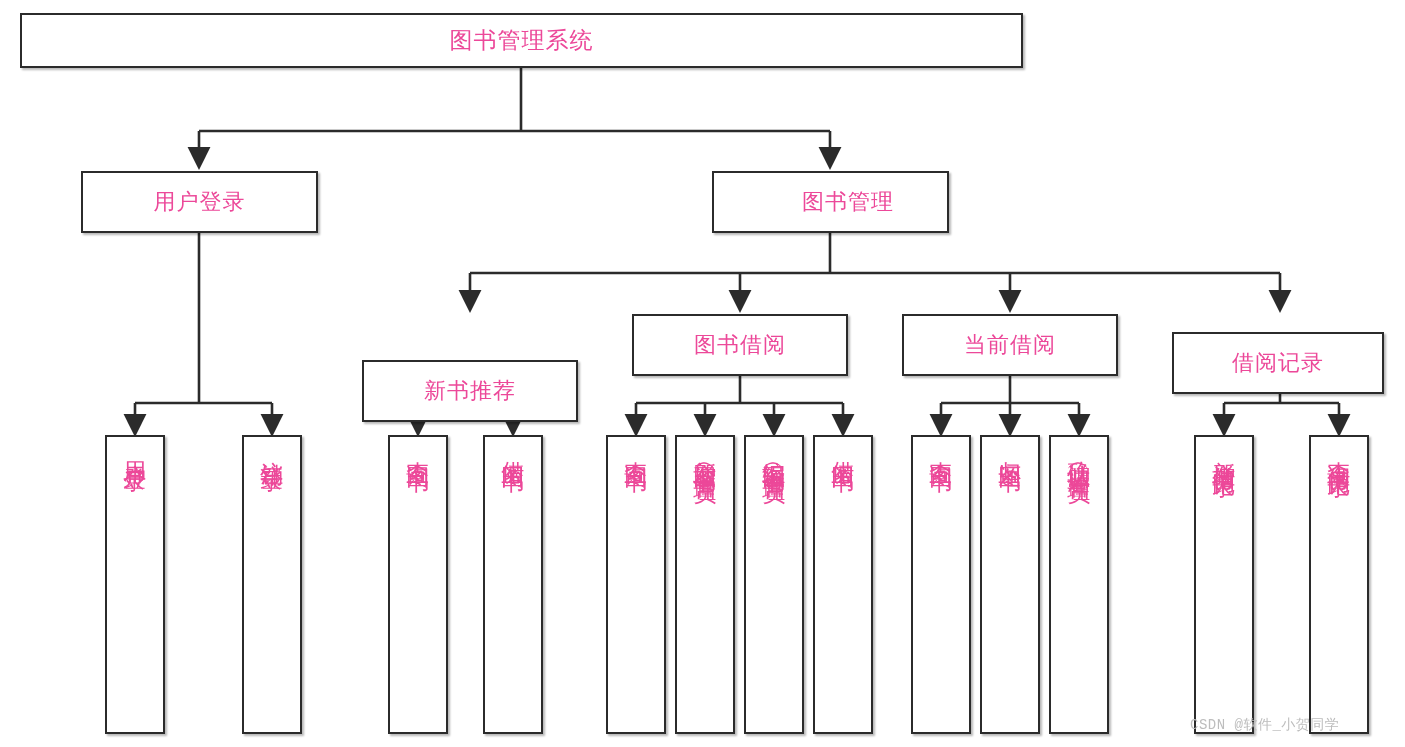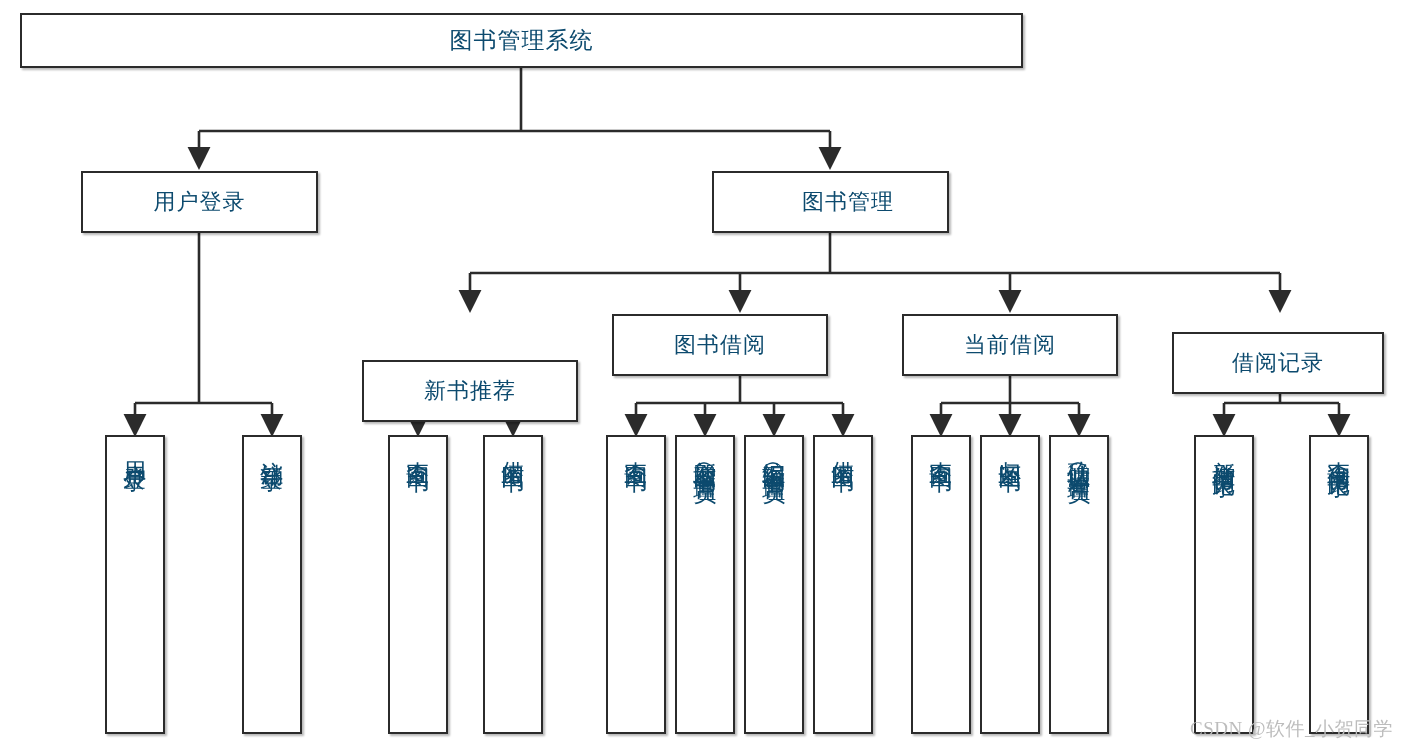--- a/index.html
+++ b/index.html
@@ -29,21 +29,21 @@
     box-sizing: border-box;
     background: #ffffff;
     border: 2px solid #2b2b2b;
     display: flex;
     align-items: center;
     justify-content: center;
     box-shadow: 2px 2px 2px rgba(0,0,0,0.28);
     z-index: 2;
   }
   .node .label {
-    color: #0c4a6e;
+    color: #ec4899;
     letter-spacing: 1px;
     line-height: 1.15;
     white-space: nowrap;
   }
   .node.horizontal .label {
     writing-mode: horizontal-tb;
     font-size: 22px;
   }
   .node.root .label { font-size: 23px; }
   .node.vertical {
@@ -54,26 +54,26 @@
   .node.vertical .label {
     writing-mode: vertical-rl;
     text-orientation: upright;
     font-size: 23px;
     letter-spacing: 3px;
   }
   .watermark {
     position: absolute;
     left: 1190px;
     top: 716px;
-    font-size: 19px;
+    font-size: 14px;
     color: #bdbdbd;
     letter-spacing: 0.5px;
     z-index: 5;
     white-space: nowrap;
-    font-family: Liberation Serif, serif;
+    font-family: Liberation Mono, monospace;
   }
 </style>
 </head>
 <body>
 
 <div id="canvas">
 
   <svg id="edges" viewBox="0 0 1405 747" xmlns="http://www.w3.org/2000/svg">
     <defs>
       <marker id="arrow" viewBox="0 0 12 12" refX="10" refY="6" markerWidth="9" markerHeight="9" orient="auto-start-reverse">
@@ -133,21 +133,21 @@
   </div>
 
   <div class="node horizontal" style="left:712px; top:171px; width:237px; height:62px;padding-left:35px;">
     <span class="label">图书管理</span>
   </div>
 
   <div class="node horizontal" style="left:362px; top:314px; width:216px; height:62px;margin-top:46px;">
     <span class="label">新书推荐</span>
   </div>
 
-  <div class="node horizontal" style="left:612px; top:314px; width:216px; height:62px;">
+  <div class="node horizontal" style="left:632px; top:314px; width:216px; height:62px;">
     <span class="label">图书借阅</span>
   </div>
 
   <div class="node horizontal" style="left:902px; top:314px; width:216px; height:62px;align-items:center;">
     <span class="label">当前借阅</span>
   </div>
 
   <div class="node horizontal" style="left:1172px; top:332px; width:212px; height:62px;">
     <span class="label">借阅记录</span>
   </div>

